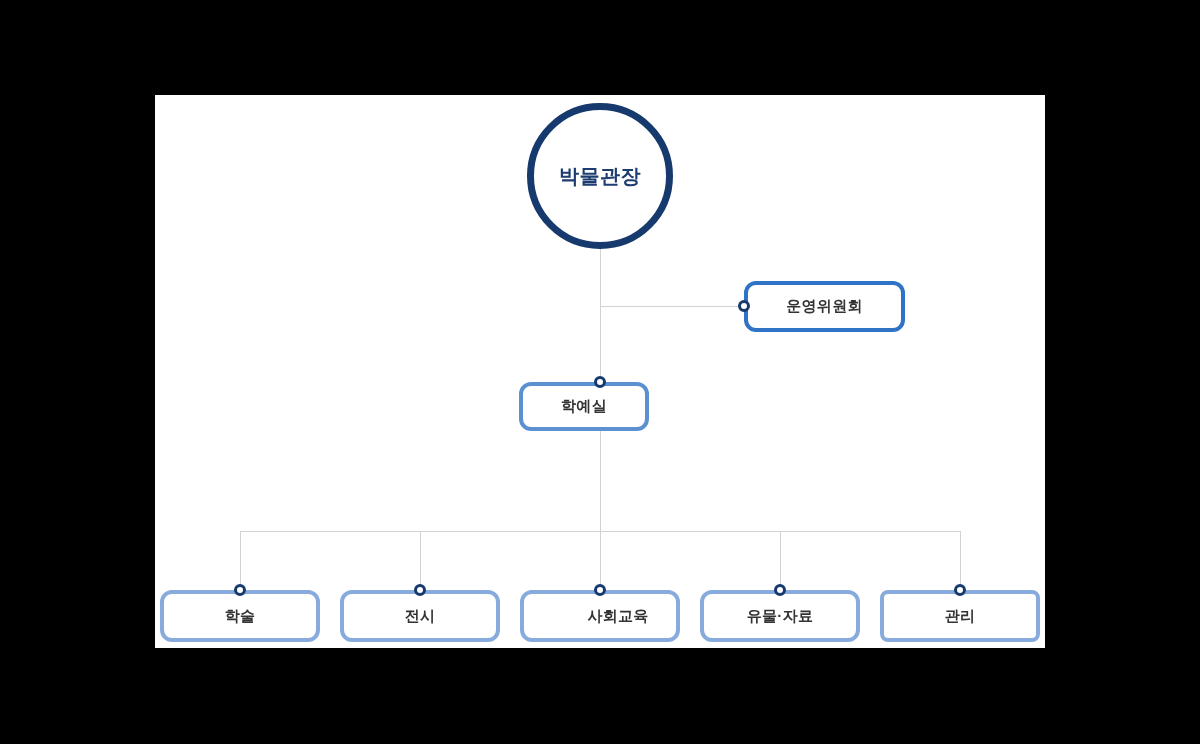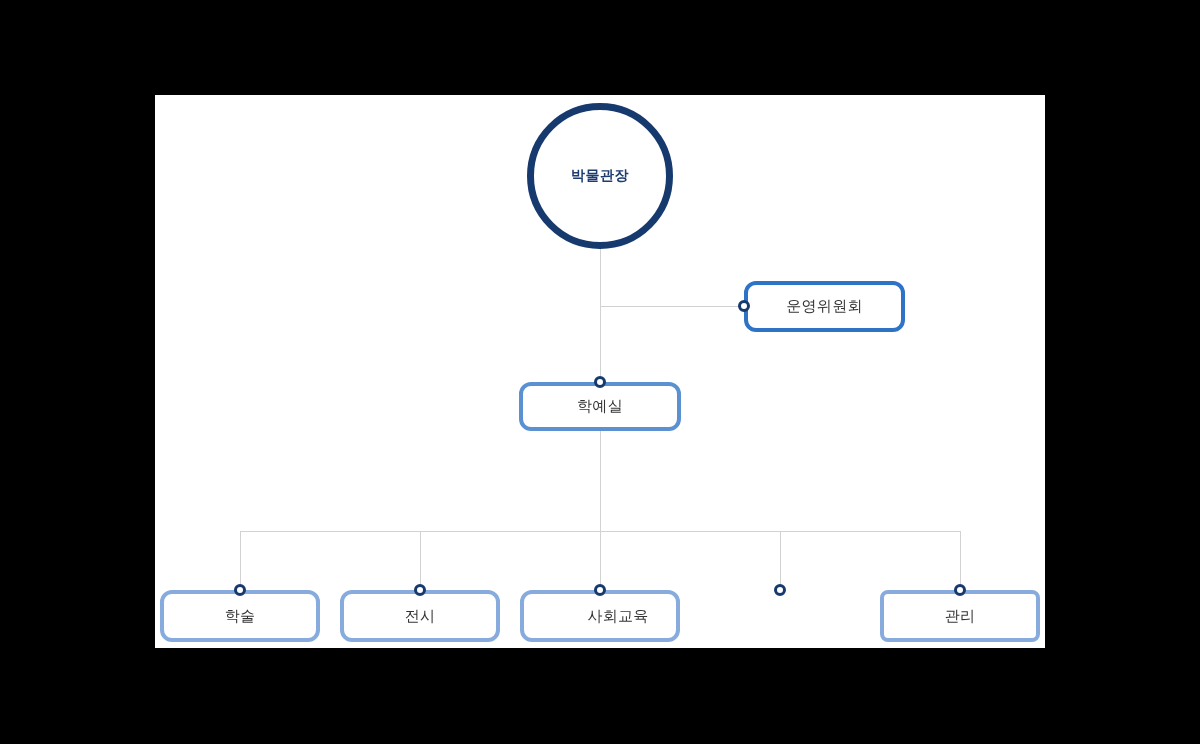--- a/index.html
+++ b/index.html
@@ -45,44 +45,44 @@
     left:527px;top:103px;
     width:146px;height:146px;
     border:7px solid var(--navy);
     border-radius:50%;
     background:#ffffff;
     display:flex;align-items:center;justify-content:center;
     z-index:2;
   }
   .root-circle .label{
     color:var(--text-navy);
-    font-size:14px;
+    font-size:20px;
     font-weight:700;
     letter-spacing:0.5px;
   }
   
   .node{
     position:absolute;
     background:#ffffff;
     border-radius:12px;
     display:flex;align-items:center;justify-content:center;
     z-index:2;
   }
   .node .label{
     color:var(--text);
     font-size:15px;
-    font-weight:400;
+    font-weight:700;
     letter-spacing:0.3px;
   }
   .node.committee{
     left:744px;top:281px;width:161px;height:51px;
     border:4px solid var(--blue-l2);
   }
   .node.office{
-    left:519px;top:382px;width:162px;height:49px;
+    left:519px;top:382px;width:130px;height:49px;
     border:4px solid var(--blue-l3);
     text-align:right;
   }
   .node.dept{
     top:590px;width:160px;height:52px;
     border:4px solid var(--blue-l4);
   }
 </style>
 </head>
 <body>
@@ -120,20 +120,23 @@
   <div class="node dept" style="left:185px;top:495px;">
     <span class="label">전시</span>
   </div>
   <span class="dot" style="left:259px;top:489px;"></span>
 
   <div class="node dept" style="left:365px;top:495px;padding-left:36px;">
     <span class="label">사회교육</span>
   </div>
   <span class="dot" style="left:439px;top:489px;"></span>
 
+  <div class="node dept" style="left:545px;top:495px;">
+    <span class="label">유물·자료</span>
+  </div>
   <span class="dot" style="left:619px;top:489px;"></span>
 
   <div class="node dept" style="left:725px;top:495px;border-radius:8px;">
     <span class="label">관리</span>
   </div>
   <span class="dot" style="left:799px;top:489px;"></span>
 
 </div>
 
 </body></html>

